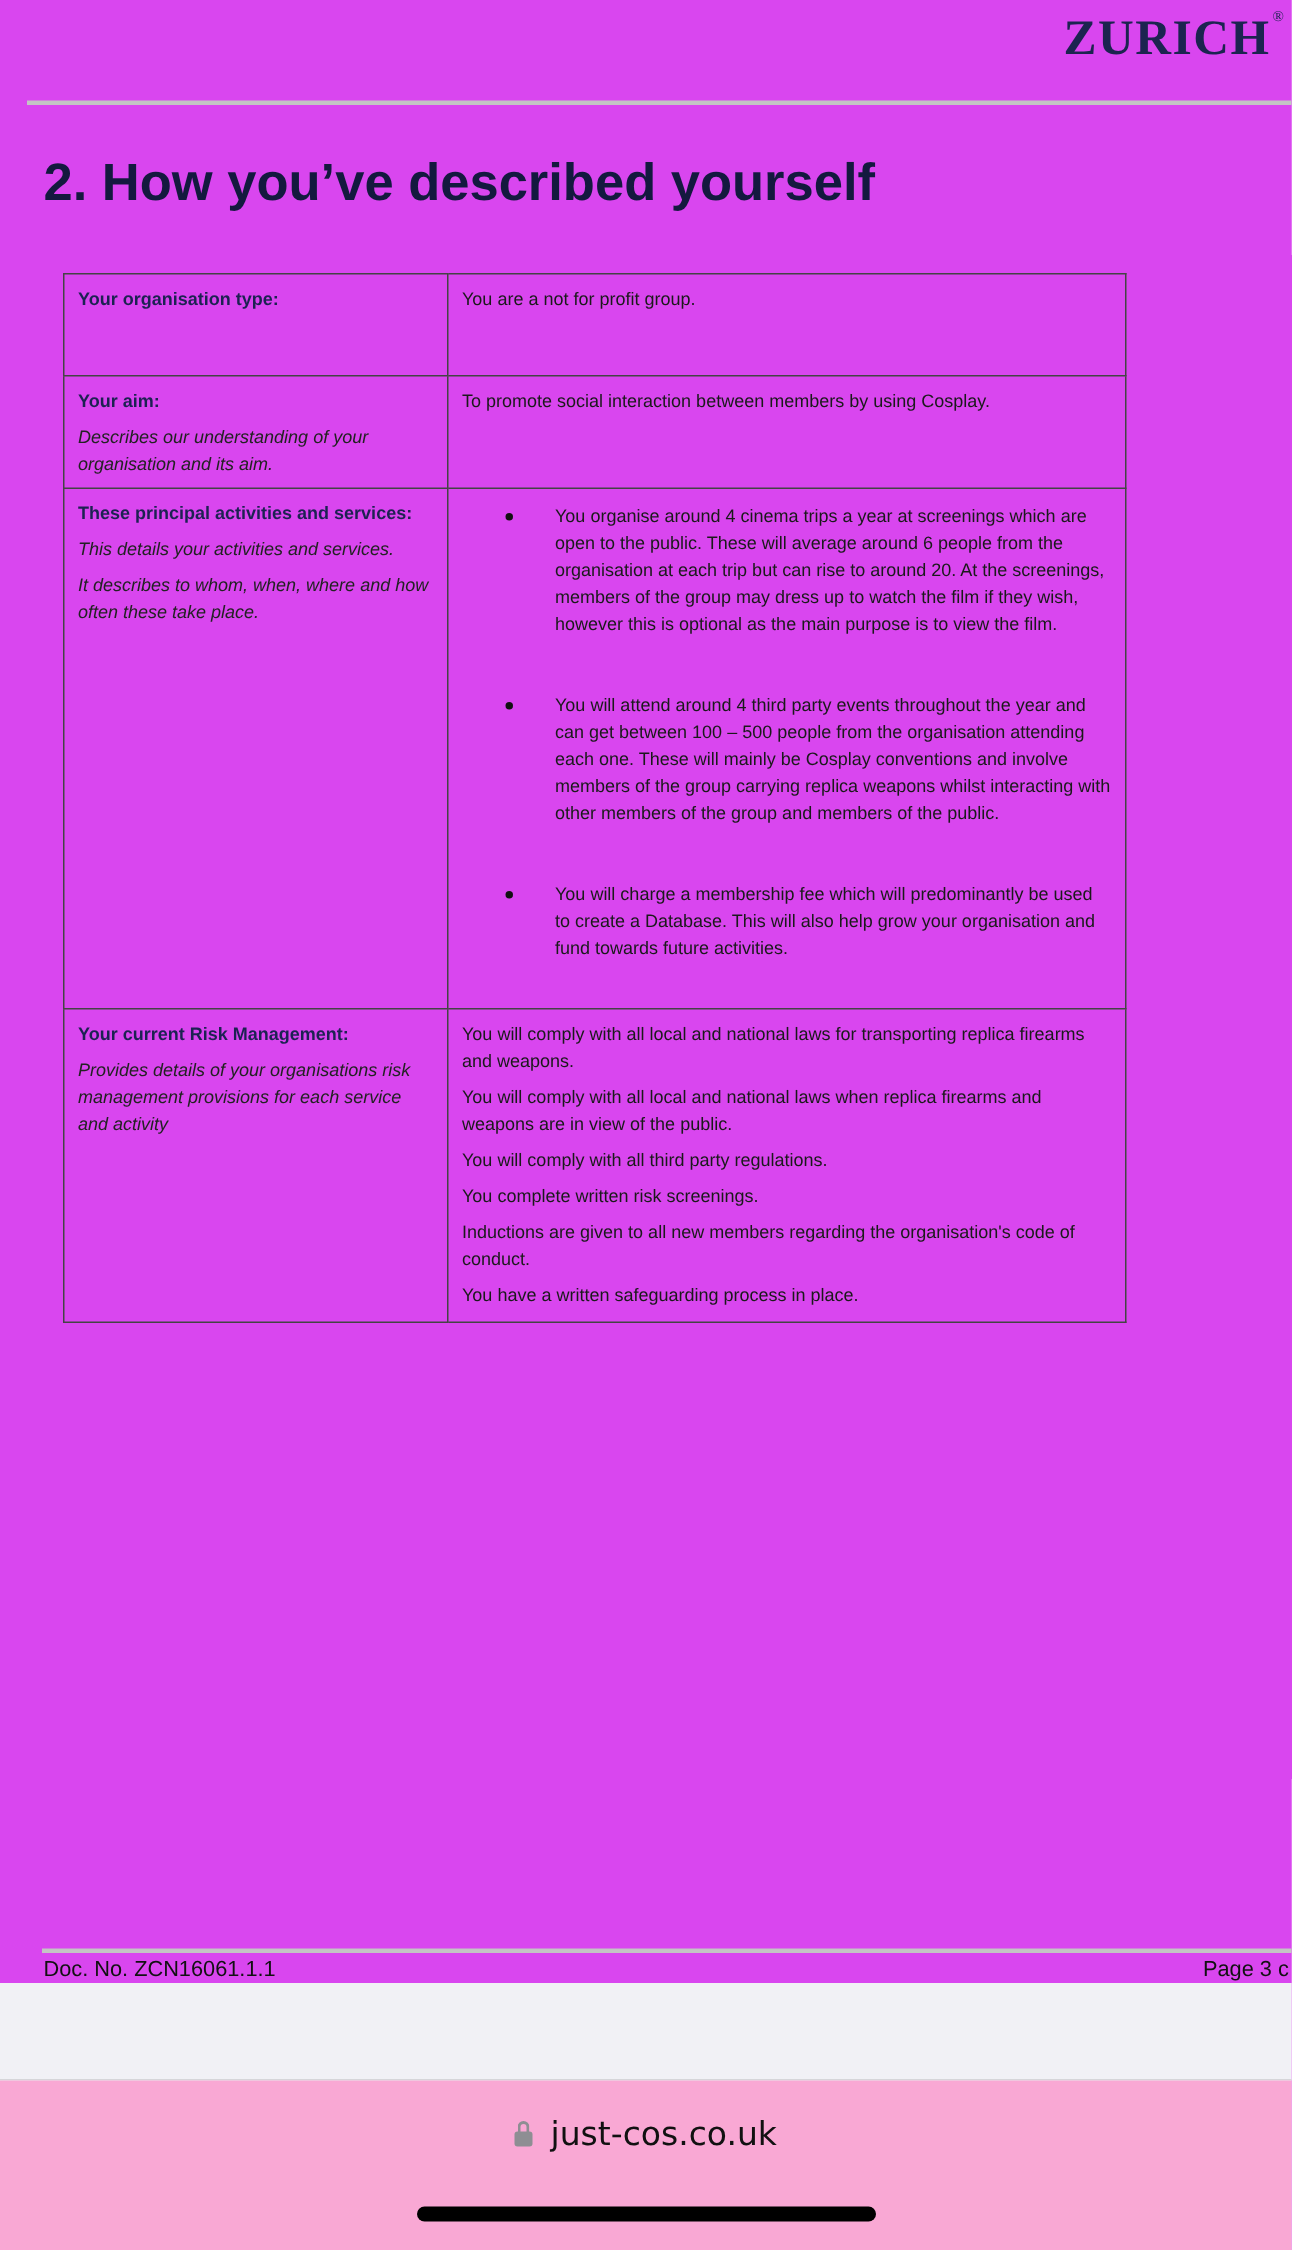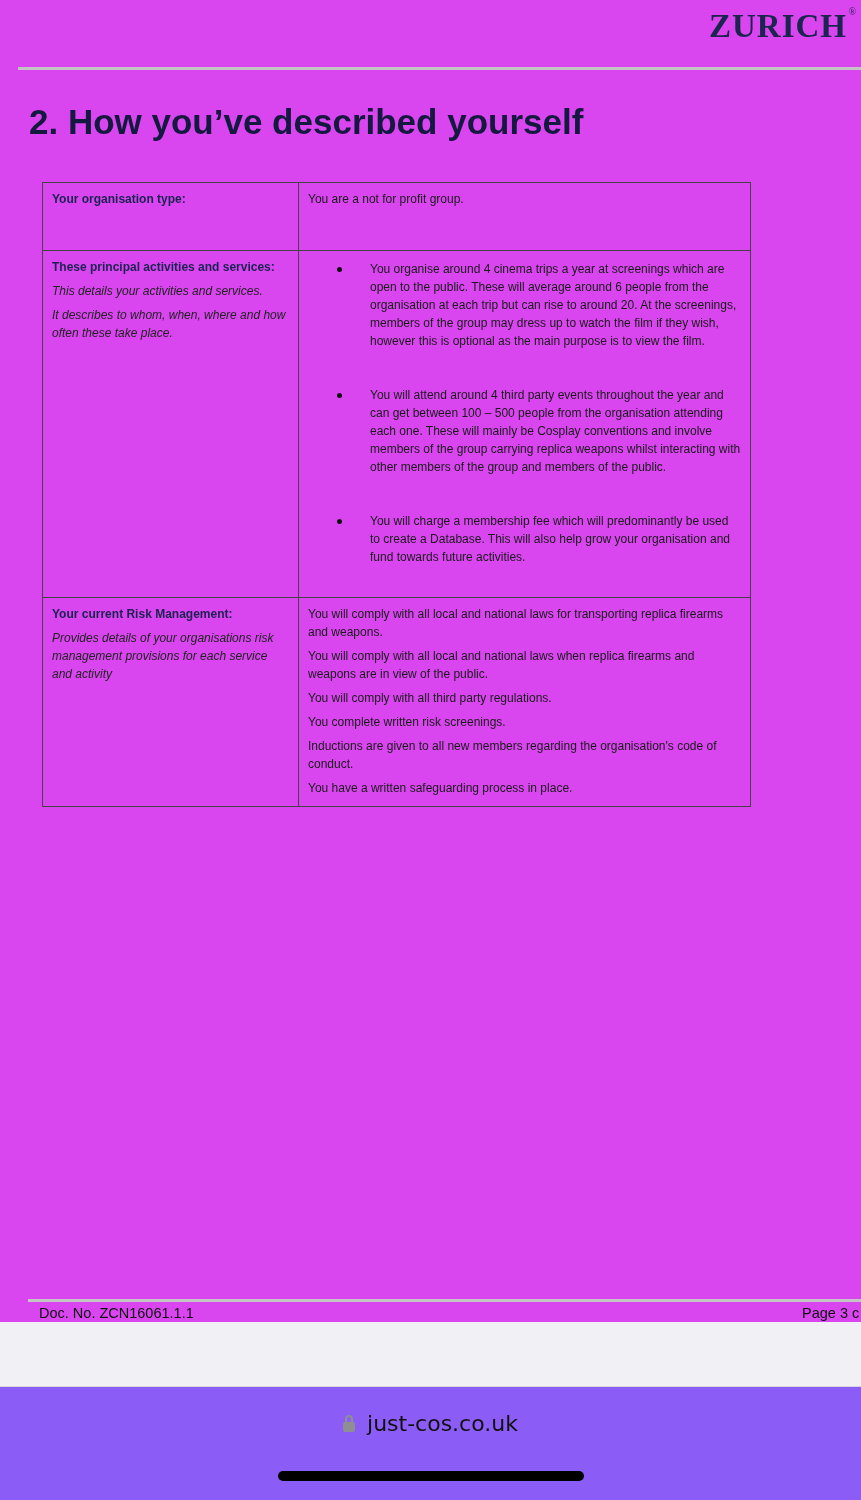--- a/index.html
+++ b/index.html
@@ -40,28 +40,28 @@
   .value-line:last-child { margin-bottom: 0; }
   ul.bullets { margin: 2px 0 0 0; padding: 0; list-style: none; }
   ul.bullets li { position: relative; padding-left: 62px; margin-bottom: 36px; }
   ul.bullets li:last-child { margin-bottom: 0; }
   ul.bullets li .dot {
     position: absolute; left: 29px; top: 7px; width: 5px; height: 5px; border-radius: 50%; background: #111;
   }
   .footer-rule {
     position: absolute; left: 28px; right: 0; top: 1299px; height: 3px; background: #c4c4c4;
   }
-  .doc-no { position: absolute; left: 39px; top: 1305px; font-size: 14.5px; color: #111; }
+  .doc-no { position: absolute; left: 29px; top: 1305px; font-size: 14.5px; color: #111; }
   .page-num { position: absolute; left: 802px; top: 1305px; font-size: 14.5px; color: #111; white-space: nowrap; }
   .gray-band {
     position: absolute; left: 0; top: 1322px; width: 861px; height: 64px;
     background: #f1f1f5; border-bottom: 1px solid #d6d6d9;
   }
   .url-bar {
-    position: absolute; left: 0; top: 1387px; width: 861px; height: 113px; background: #8b5cf6;
+    position: absolute; left: 0; top: 1387px; width: 861px; height: 113px; background: #f9a8d4;
   }
   .url {
     position: absolute; left: 0; right: 0; top: 24px; text-align: center;
     font-family: "DejaVu Sans", sans-serif; font-size: 22px; color: #111;
   }
   .lock {
     display: inline-block; position: relative; width: 12px; height: 10px; background: #8e8e93;
     border-radius: 2px; margin-right: 12px; vertical-align: -1px;
   }
   .lock::before {
@@ -86,20 +86,29 @@
 
       <tr style="height:68px;">
         <td class="label-cell">
           <p class="label">Your organisation type:</p>
         </td>
         <td>
           <p class="value">You are a not for profit group.</p>
         </td>
       </tr>
 
+      <tr style="height:75px;">
+        <td class="label-cell">
+          <p class="label">Your aim:</p>
+          <p class="desc">Describes our understanding of your organisation and its aim.</p>
+        </td>
+        <td>
+          <p class="value">To promote social interaction between members by using Cosplay.</p>
+        </td>
+      </tr>
 
       <tr style="height:347px;">
         <td class="label-cell">
           <p class="label">These principal activities and services:</p>
           <p class="desc">This details your activities and services.</p>
           <p class="desc">It describes to whom, when, where and how often these take place.</p>
         </td>
         <td>
           <ul class="bullets">
             <li><span class="dot"></span><span>You organise around 4 cinema trips a year at screenings which are open to the public. These will average around 6 people from the organisation at each trip but can rise to around 20. At the screenings, members of the group may dress up to watch the film if they wish, however this is optional as the main purpose is to view the film.</span></li>

